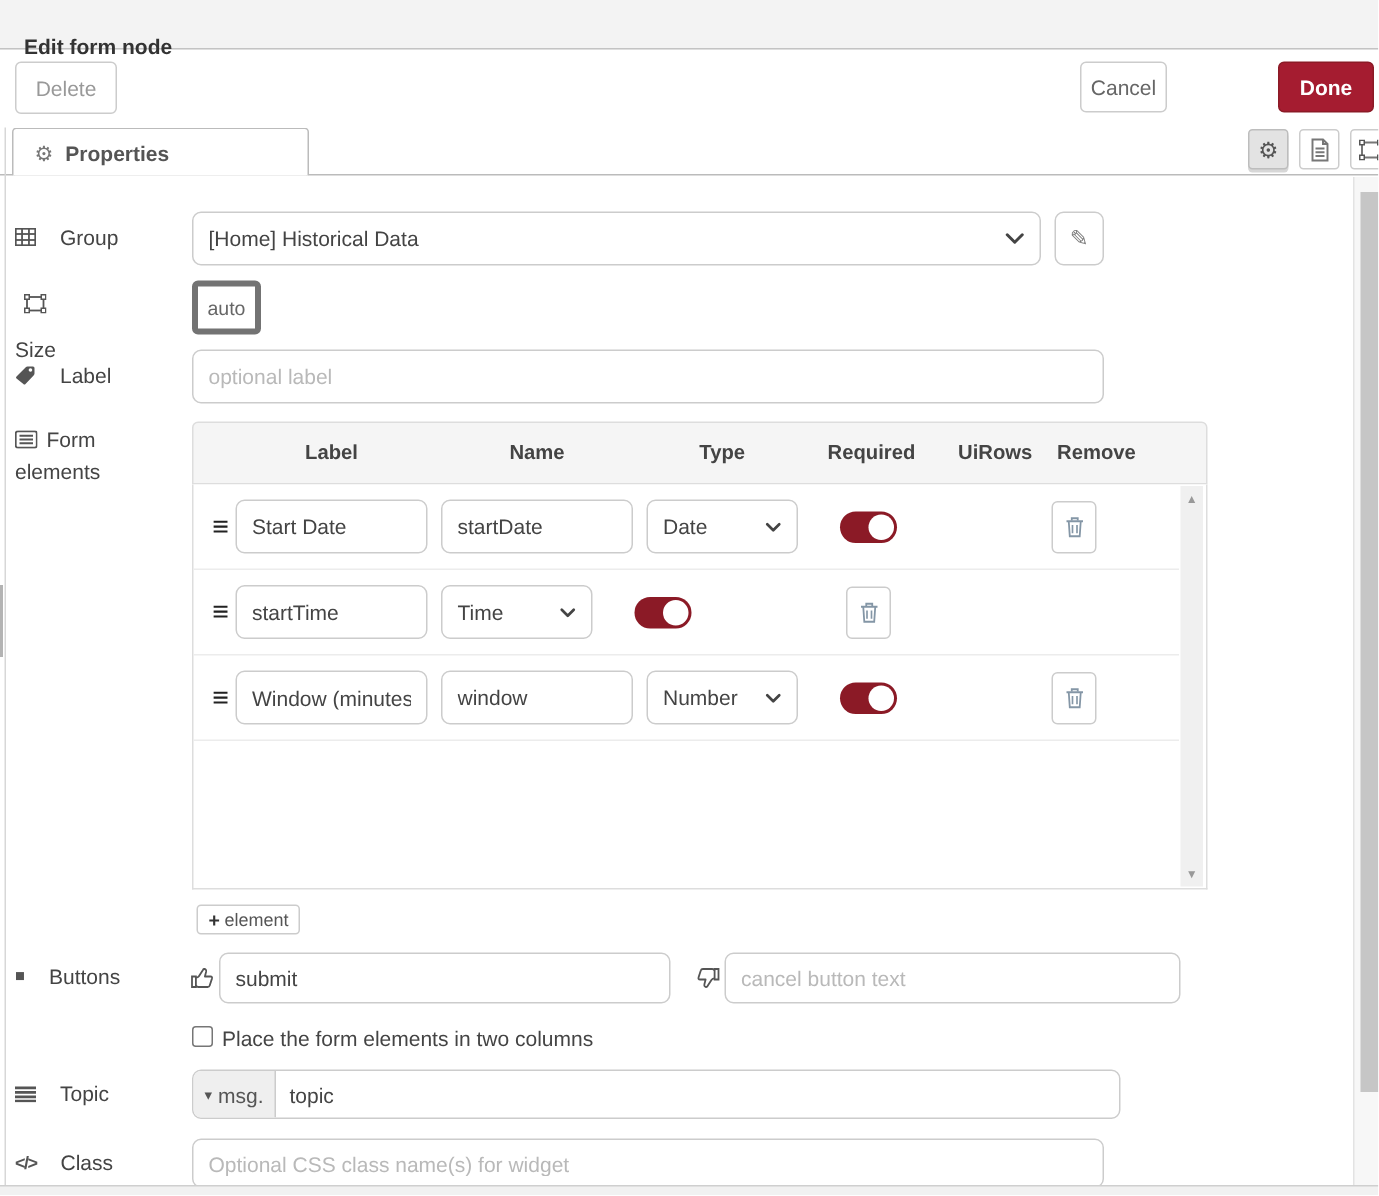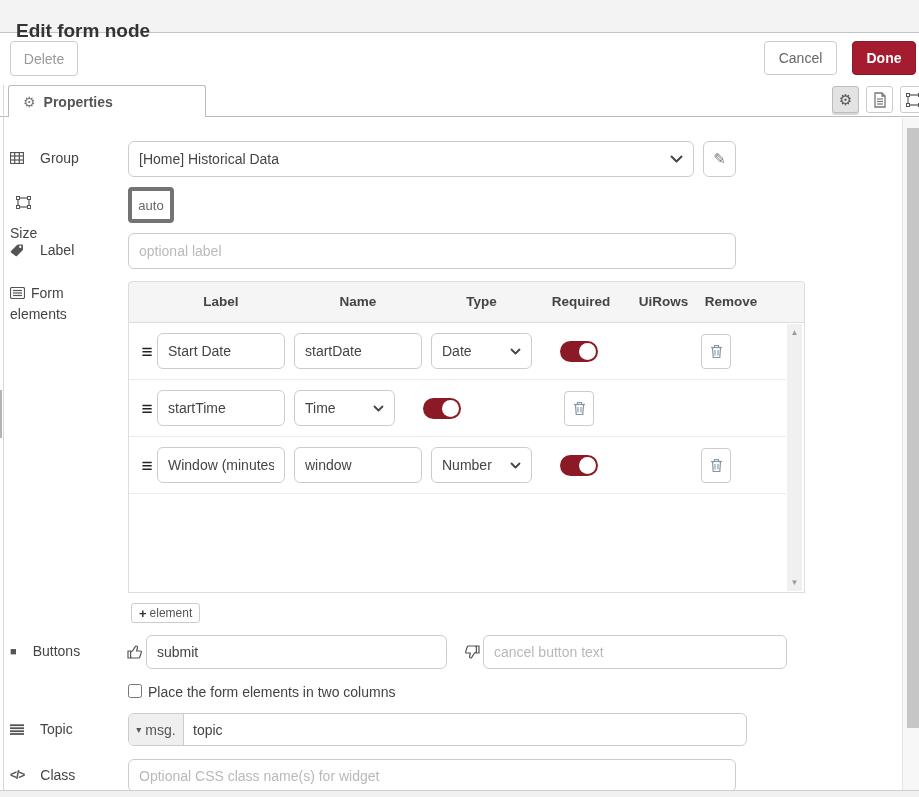--- a/index.html
+++ b/index.html
@@ -4,27 +4,27 @@
 <style>
   * { box-sizing: border-box; margin: 0; padding: 0; }
   html,body { width: 919px; height: 797px; background:#fff; }
   body { font-family: "Liberation Sans", sans-serif; color:#444; }
   #app { position:relative; width:919px; height:797px; overflow:hidden; background:#fff; }
   .abs { position:absolute; }
 
   
   .dlg-header { left:0; top:0; width:919px; height:33px; background:#f3f3f3;
     border-bottom:1px solid #c3c3c3; display:flex; align-items:center; padding-left:16px; }
-  .dlg-title { font-size:19px; font-weight:bold; color:#333;margin-top:29px; }
+  .dlg-title { font-size:14px; font-weight:bold; color:#333;margin-top:29px; }
 
   
   .btn { display:flex; align-items:center; justify-content:center;
     border:1px solid #ccc; border-radius:4px; background:#fff; font-size:14px; cursor:pointer; }
   .btn-delete { left:10px; top:41px; width:68px; height:35px; color:#999; }
-  .btn-cancel { left:764px; top:41px; width:73px; height:34px; color:#666; }
+  .btn-cancel { left:720px; top:41px; width:58px; height:34px; color:#666; }
   .btn-done { left:852px; top:41px; width:64px; height:34px; background:#A51C30;
     border-color:#8B1A26; color:#fff;font-weight:bold; }
 
   
   .tabbar-line { left:0; top:116px; width:919px; height:1px; background:#bbb; }
   .tab { left:8px; top:85px; width:198px; height:32px; background:#fff;
     border:1px solid #bbb; border-bottom:none; border-radius:3px 3px 0 0;
     display:flex; align-items:center; padding-left:14px; gap:8px; z-index:2; }
   .tab-gear { font-size:14px; color:#777; }
   .tab-label { font-size:14px; font-weight:bold; color:#555; }

